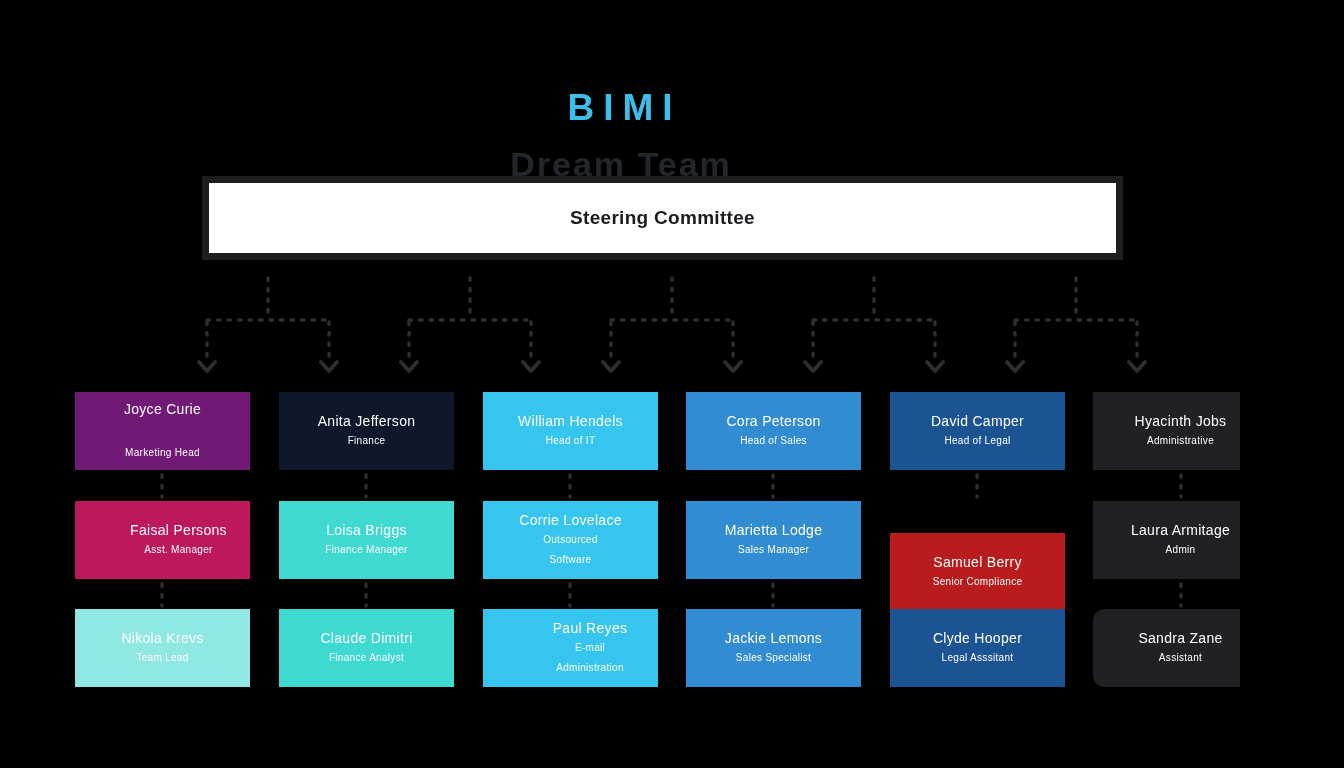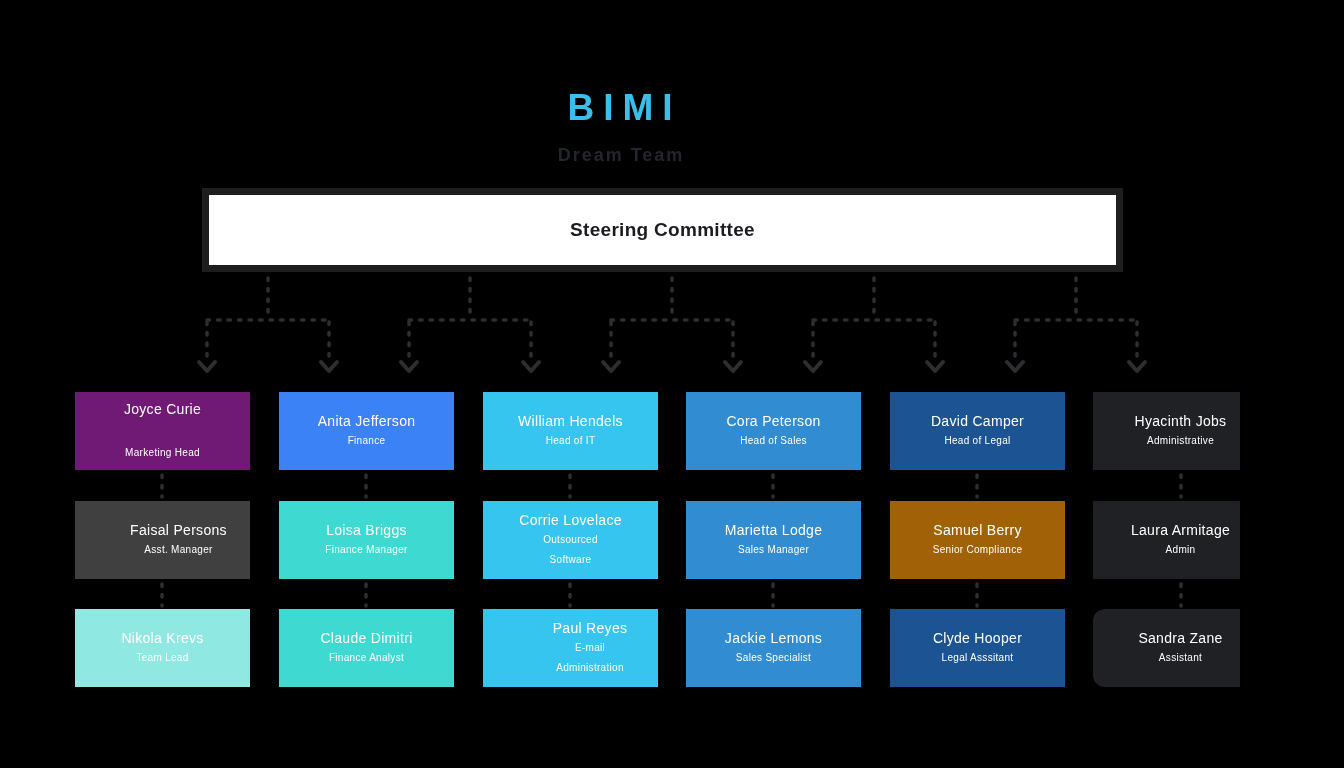--- a/index.html
+++ b/index.html
@@ -2,23 +2,23 @@
 <html><head>
 <meta charset="utf-8">
 <style>
   html,body{margin:0;padding:0;}
   body{background:#000;font-family:"Liberation Sans",sans-serif;}
   #canvas{position:relative;width:1240px;height:768px;background:#000;overflow:hidden;}
 
   .title{position:absolute;left:0;top:88px;width:100%;text-align:center;
          font-size:37px;font-weight:bold;letter-spacing:9px;text-indent:9px;line-height:1.1;}
   .subtitle{position:absolute;left:0;top:146px;width:100%;text-align:center;
-            font-size:18px;font-weight:bold;letter-spacing:2px;text-indent:2px;line-height:1.1;}
+            font-size:34px;font-weight:bold;letter-spacing:2px;text-indent:2px;line-height:1.1;}
 
-  .root-node{position:absolute;left:202px;top:188px;width:921px;height:84px;
+  .root-node{position:absolute;left:202px;top:176px;width:921px;height:84px;
              background:#ffffff;border:7px solid #1e1e1e;box-sizing:border-box;
              display:flex;align-items:center;justify-content:center;}
   .root-node .label{font-size:19px;font-weight:bold;color:#1b1c20;letter-spacing:.3px;}
 
   .connectors{position:absolute;left:0;top:0;width:1344px;height:768px;pointer-events:none;}
   .connectors svg{display:block;}
   .dash{stroke:currentColor;stroke-width:3.5;fill:none;stroke-dasharray:2.5 8;stroke-linecap:round;}
   .arrow{stroke:currentColor;stroke-width:4;fill:none;stroke-linecap:round;stroke-linejoin:round;}
 
   .member{position:absolute;width:175px;height:78px;box-sizing:border-box;
@@ -66,30 +66,30 @@
       <path class="arrow" d="M1129 362 L1137 371 L1145 362"></path>
 
       <path class="dash" d="M162 475 V497 M162 584 V606 M366 475 V497 M366 584 V606 M570 475 V497 M570 584 V606 M773 475 V497 M773 584 V606 M977 475 V497 M977 584 V606 M1181 475 V497 M1181 584 V606"></path>
     </svg>
   </div>
 
   <div class="member c0 r0" style="background: #701a75; gap: 24px;">
     <div class="nm">Joyce Curie</div>
     <div class="rl">Marketing Head</div>
   </div>
-  <div class="member c0 r1" style="background: #404040; padding-left: 32px;">
+  <div class="member c0 r1" style="background: #be185d; padding-left: 32px;">
     <div class="nm">Faisal Persons</div>
     <div class="rl">Asst. Manager</div>
   </div>
   <div class="member c0 r2" style="background: rgb(143, 232, 225);">
     <div class="nm">Nikola Krevs</div>
     <div class="rl">Team Lead</div>
   </div>
 
-  <div class="member c1 r0" style="background: #3b82f6;">
+  <div class="member c1 r0" style="background: #0f172a;">
     <div class="nm">Anita Jefferson</div>
     <div class="rl">Finance</div>
   </div>
   <div class="member c1 r1" style="background: rgb(62, 217, 209);">
     <div class="nm">Loisa Briggs</div>
     <div class="rl">Finance Manager</div>
   </div>
   <div class="member c1 r2" style="background: rgb(62, 217, 209);">
     <div class="nm">Claude Dimitri</div>
     <div class="rl">Finance Analyst</div>
@@ -120,21 +120,21 @@
   </div>
   <div class="member c3 r2" style="background: rgb(49, 140, 210);">
     <div class="nm">Jackie Lemons</div>
     <div class="rl">Sales Specialist</div>
   </div>
 
   <div class="member c4 r0" style="background: rgb(28, 84, 147);">
     <div class="nm">David Camper</div>
     <div class="rl">Head of Legal</div>
   </div>
-  <div class="member c4 r1" style="background: #a16207;">
+  <div class="member c4 r1" style="background: #b91c1c; margin-top: 32px;">
     <div class="nm">Samuel Berry</div>
     <div class="rl">Senior Compliance</div>
   </div>
   <div class="member c5 r0" style="background: rgb(32, 33, 36);">
     <div class="nm">Hyacinth Jobs</div>
     <div class="rl">Administrative</div>
   </div>
 
   <div class="member c4 r2" style="background: rgb(28, 84, 147);">
     <div class="nm">Clyde Hooper</div>

